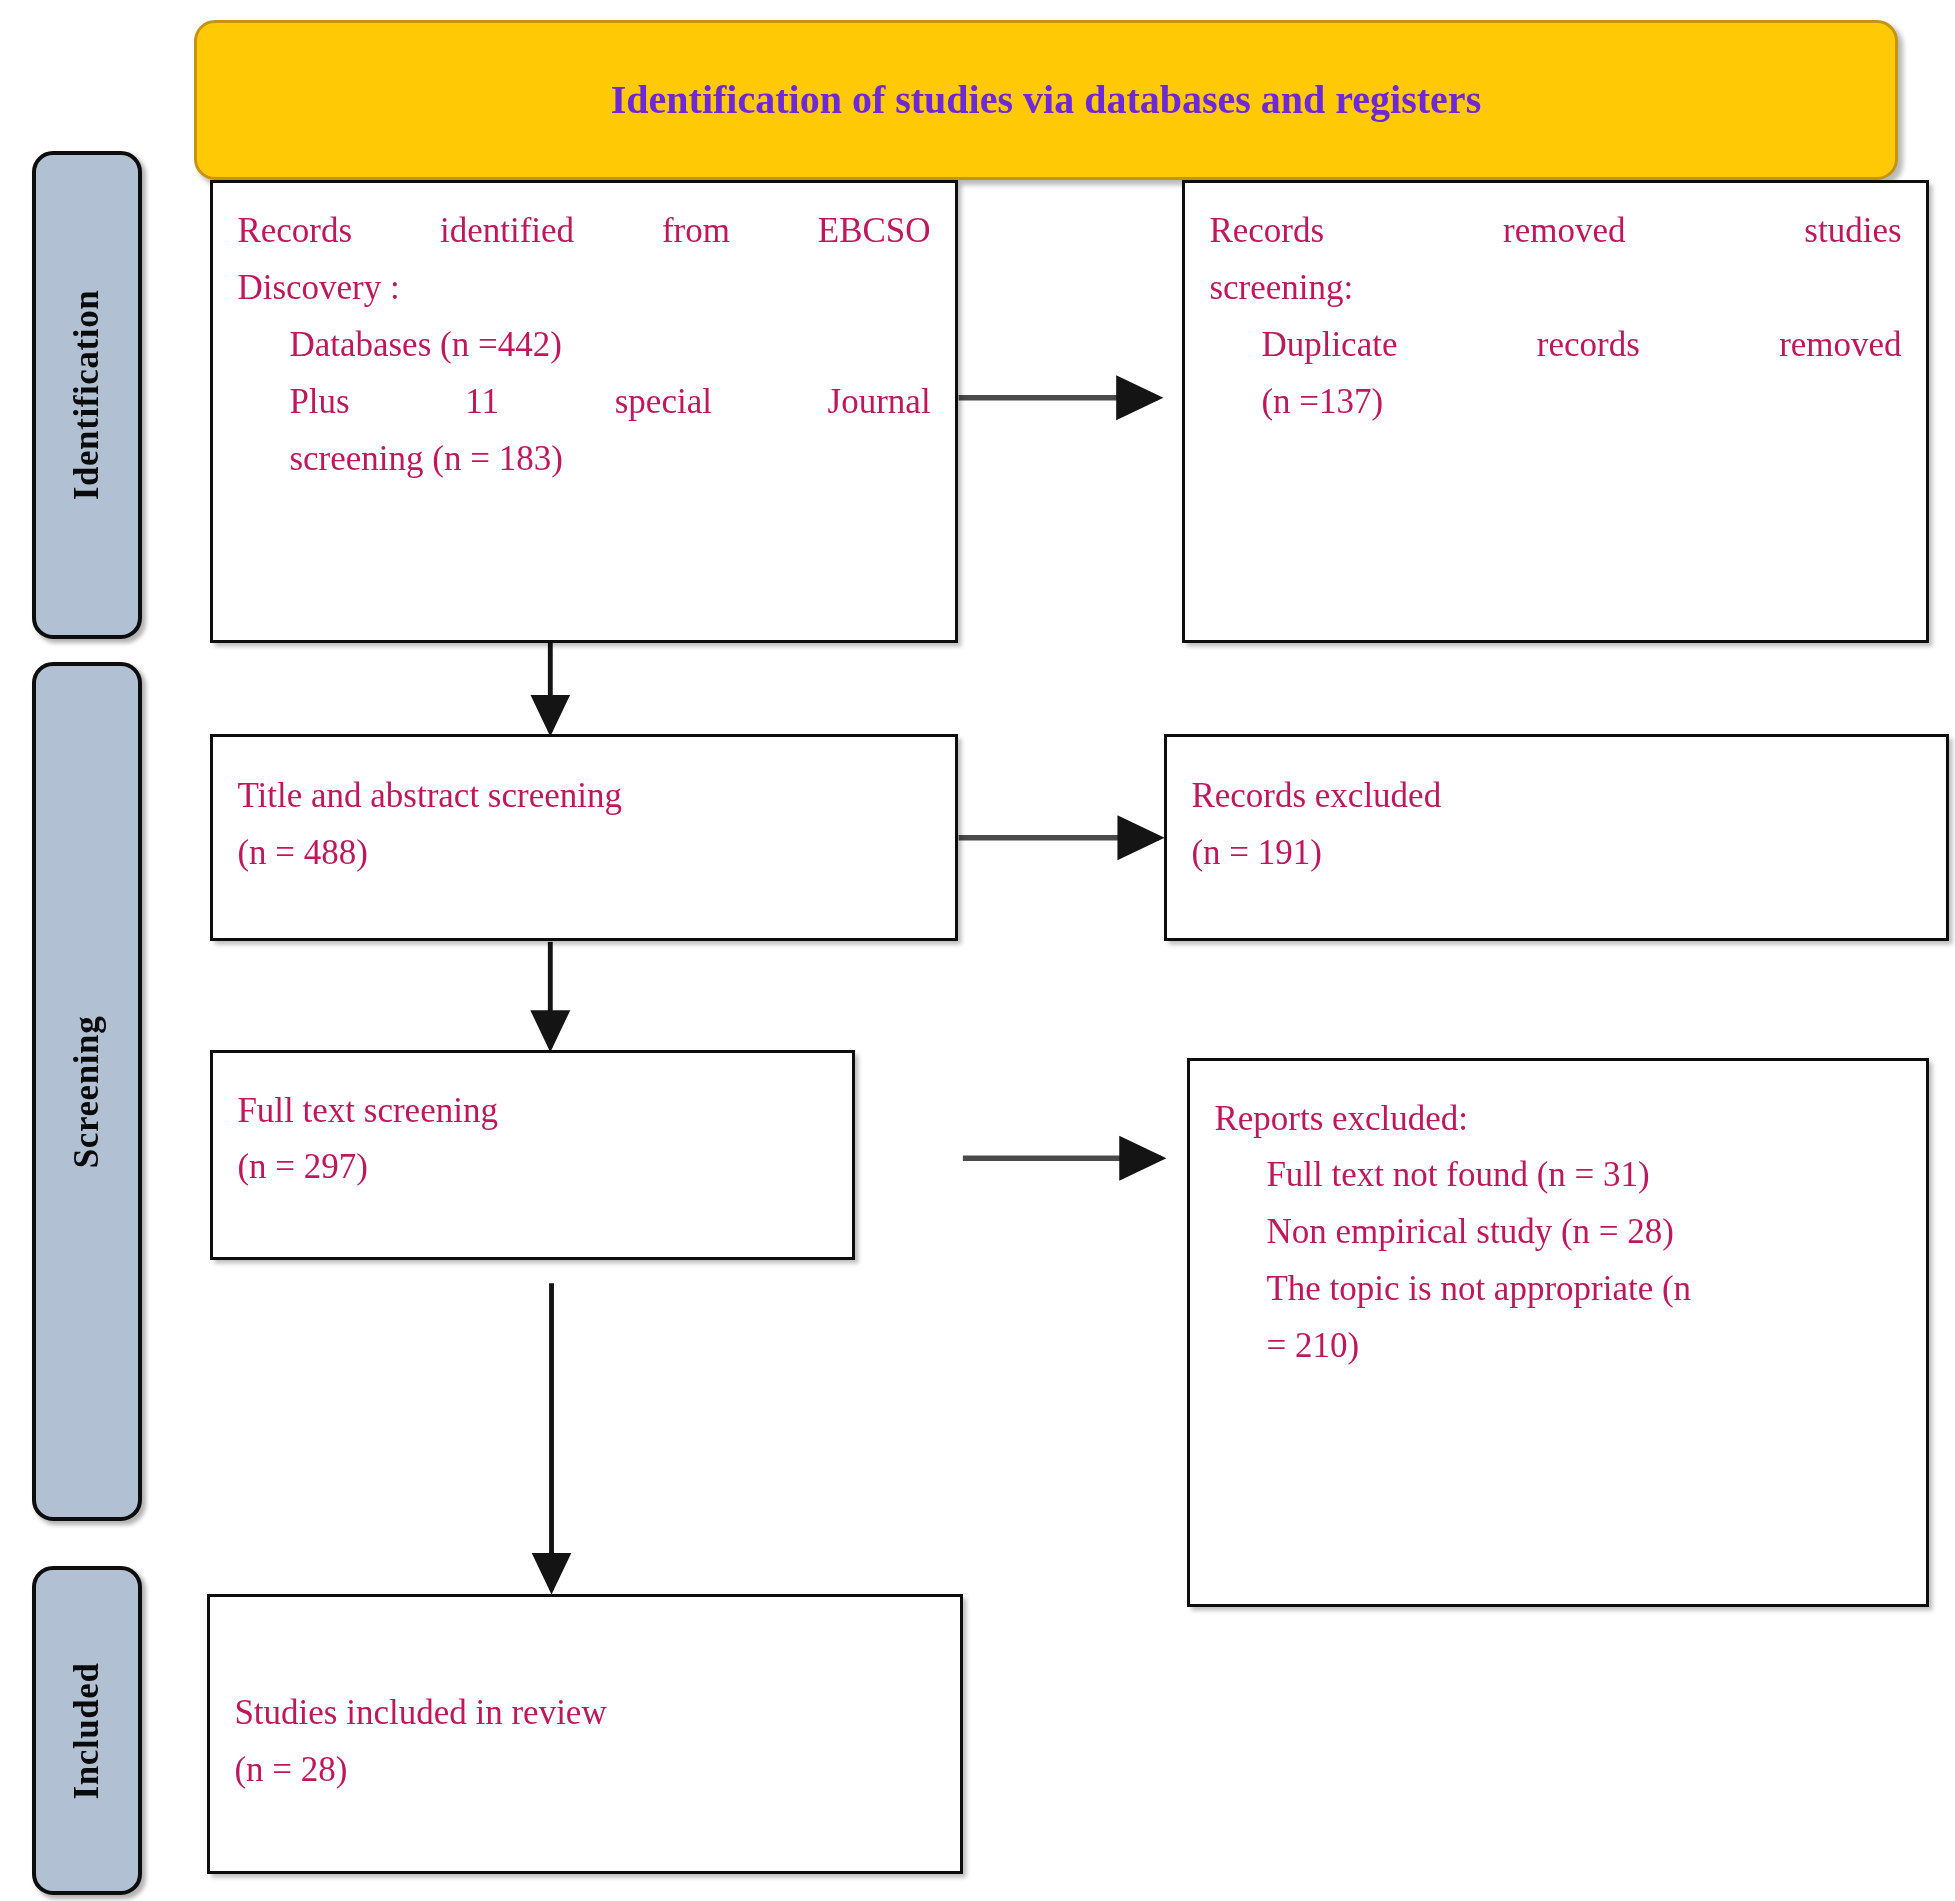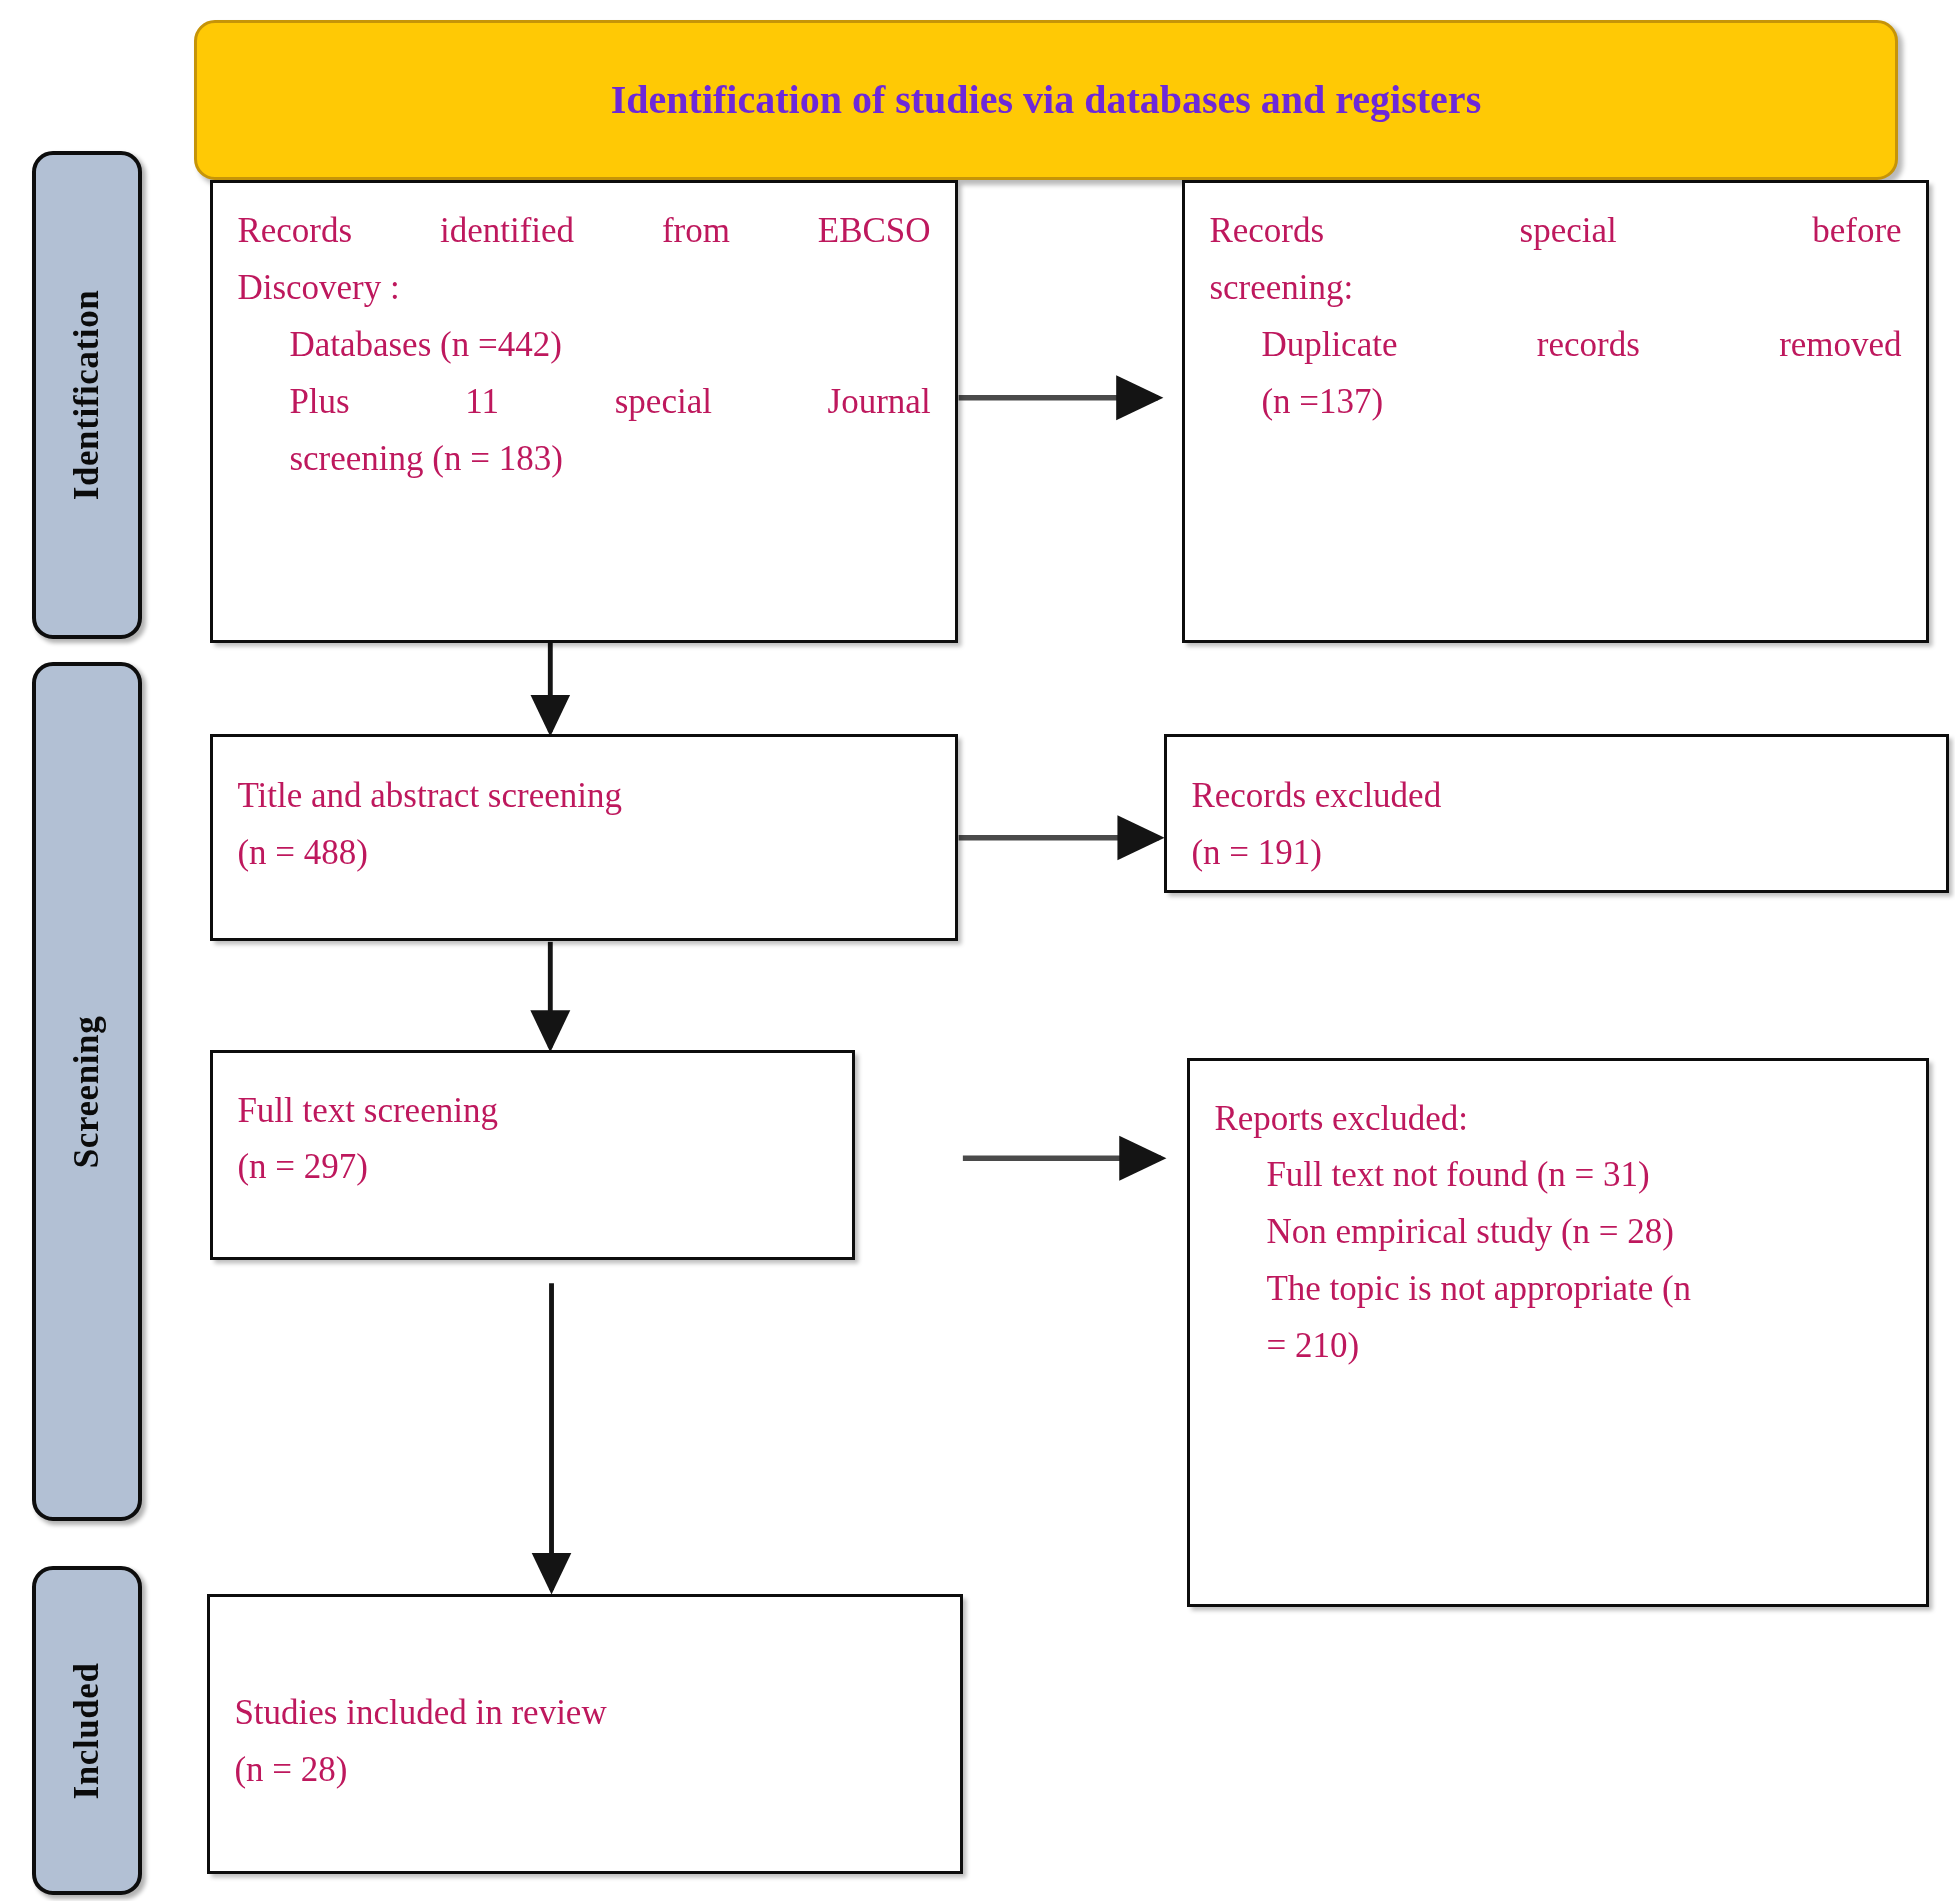--- a/index.html
+++ b/index.html
@@ -142,32 +142,32 @@
 
   <div class="flow-box just" style="left:210px; top:180px; width:748px; height:463px;">
     <p class="just-line">Records identified from EBCSO</p>
     <p class="last-line">Discovery :</p>
     <p class="last-line indent">Databases (n =442)</p>
     <p class="just-line hang">Plus 11 special Journal</p>
     <p class="last-line hang">screening (n = 183)</p>
   </div>
 
   <div class="flow-box just" style="left:1182px; top:180px; width:747px; height:463px;">
-    <p class="just-line">Records special before</p>
+    <p class="just-line">Records removed studies</p>
     <p class="last-line">screening:</p>
     <p class="just-line hang">Duplicate records removed</p>
     <p class="last-line hang">(n =137)</p>
   </div>
 
   <div class="flow-box" style="left:210px; top:734px; width:748px; height:207px; padding-top:32px;">
     <p class="gap-line">Title and abstract screening</p>
     <p>(n = 488)</p>
   </div>
 
-  <div class="flow-box" style="left:1164px; top:734px; width:785px; height:159px; padding-top:32px;">
+  <div class="flow-box" style="left:1164px; top:734px; width:785px; height:207px; padding-top:32px;">
     <p class="gap-line">Records excluded</p>
     <p>(n = 191)</p>
   </div>
 
   <div class="flow-box" style="left:210px; top:1050px; width:645px; height:210px; padding-top:30.5px;">
     <p class="gap-line">Full text screening</p>
     <p>(n = 297)</p>
   </div>
 
   <div class="flow-box" style="left:1187px; top:1058px; width:742px; height:549px; padding-top:30.5px;">

